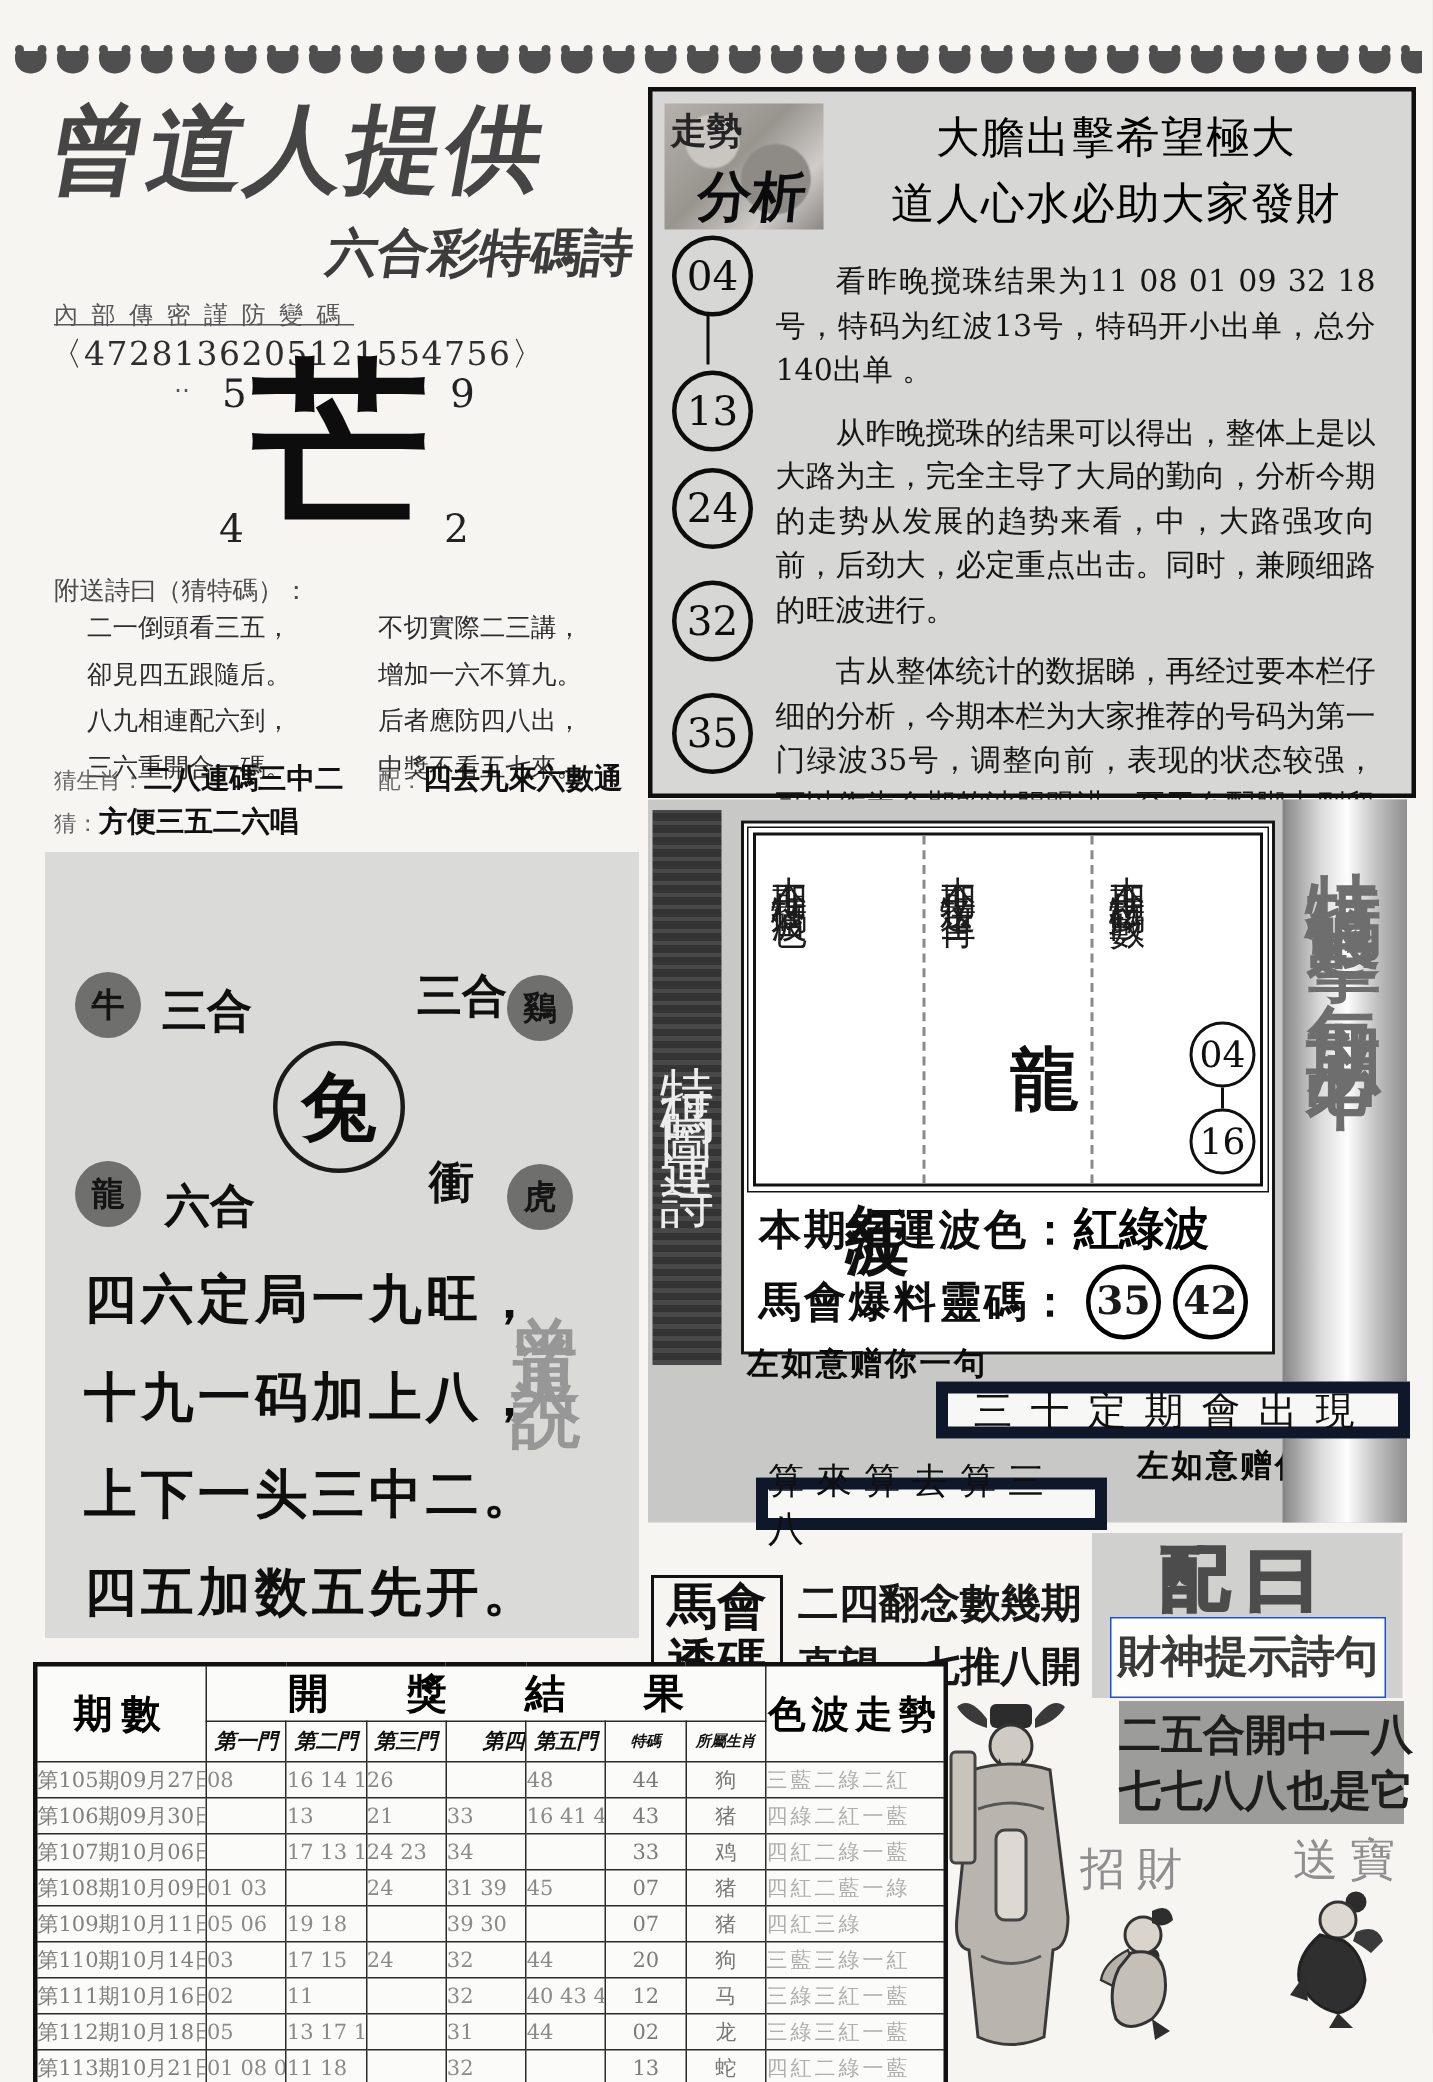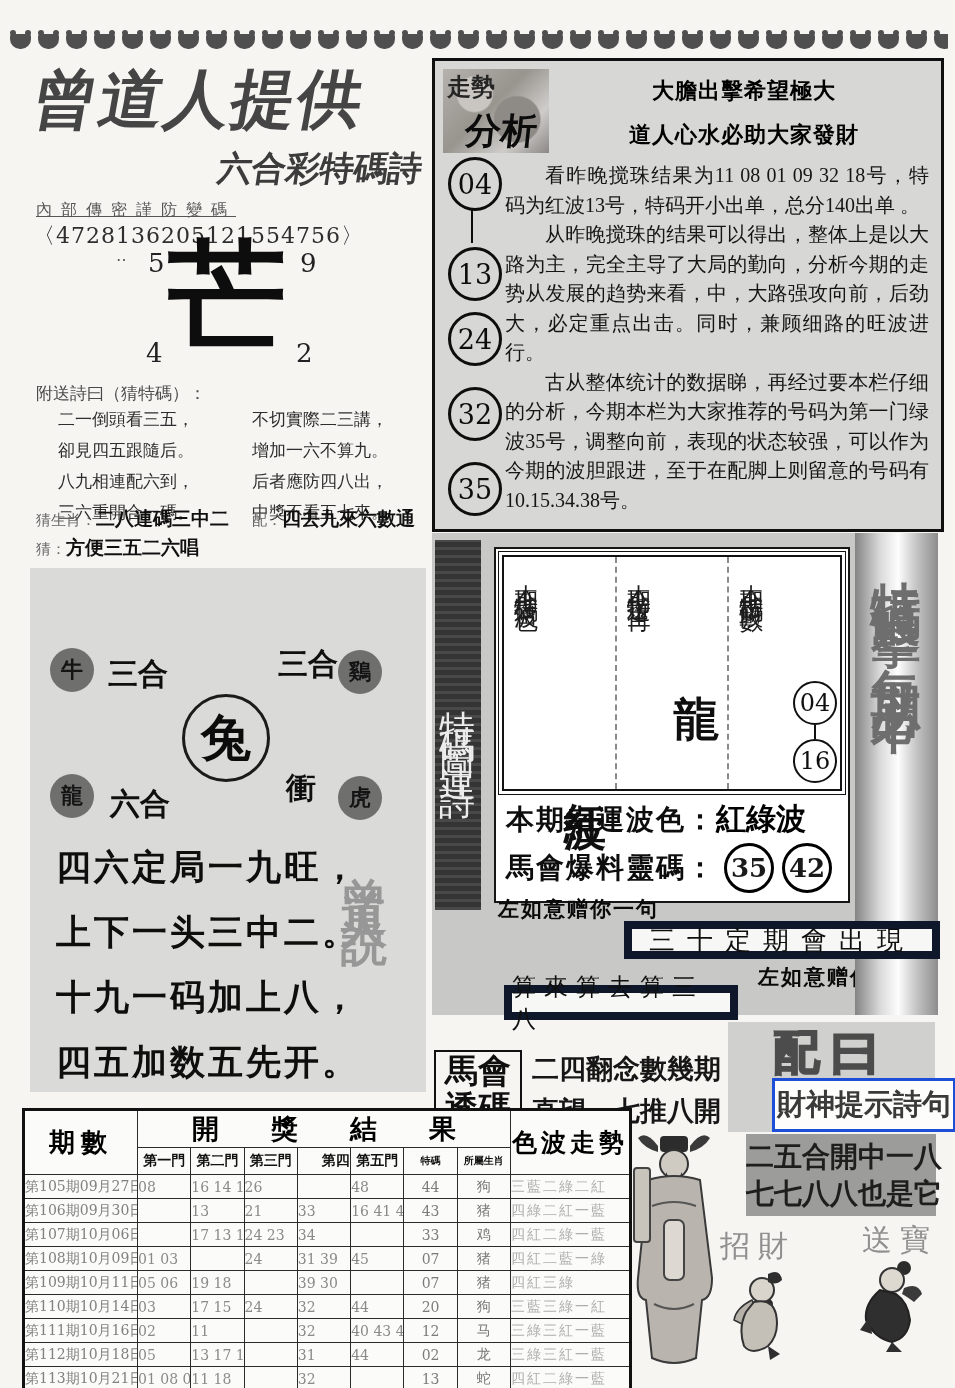--- a/index.html
+++ b/index.html
@@ -40,28 +40,28 @@
           font-family:"DejaVu Serif",serif;letter-spacing:14px;font-weight:bold;}
 
   
   .analysis{left:432px;top:58px;width:506px;height:468px;background:#d7d7d5;border:3px solid #0f0f0f;}
   .a-logo{position:absolute;left:8px;top:8px;width:106px;height:84px;overflow:hidden;
           background:radial-gradient(circle at 30% 30%,#c9c6c2 0 18%,transparent 20%),
                      radial-gradient(circle at 70% 60%,#8e8b87 0 25%,transparent 27%),
                      linear-gradient(135deg,#b5b2ae,#98958f 45%,#cfcdca 75%,#8a8784);}
   .a-logo-l1{position:absolute;left:4px;top:2px;font-size:24px;font-weight:900;color:#242424;}
   .a-logo-l2{position:absolute;left:22px;top:38px;font-size:36px;font-weight:900;color:#0b0b0b;transform:skewX(-6deg);}
-  .a-head{position:absolute;left:118px;top:8px;width:382px;text-align:center;font-size:22px;font-weight:700;
+  .a-head{position:absolute;left:118px;top:8px;width:382px;text-align:center;font-size:29px;font-weight:400;
           color:#000;line-height:44px;letter-spacing:1px;white-space:nowrap;}
   .a-circle{position:absolute;left:13px;width:48px;height:48px;border:3px solid #0d0d0d;border-radius:50%;
             display:flex;align-items:center;justify-content:center;font-size:27px;font-family:"DejaVu Serif",serif;color:#0d0d0d;}
   .a-connector{position:absolute;left:36px;top:148px;width:2px;height:34px;background:#0d0d0d;}
   .a-paras{position:absolute;left:70px;top:100px;width:424px;font-size:20px;line-height:29.5px;
            text-align:justify;color:#151515;font-family:"DejaVu Serif",serif;}
-  .a-paras p{margin:0;text-indent:2em;font-family:Liberation Serif, serif;}
+  .a-paras p{margin:12px;text-indent:2em;}
 
   
   .midgray{left:432px;top:533px;width:506px;height:482px;background:#c8c8c6;}
   .banner-left{position:absolute;left:3px;top:7px;width:46px;height:370px;background:#343434;
                background-image:repeating-linear-gradient(0deg,rgba(255,255,255,.10) 0 3px,transparent 3px 8px);
                color:#ececec;writing-mode:vertical-rl;font-size:36px;font-family:"DejaVu Serif",serif;
                letter-spacing:18px;text-align:center;padding-top:4px;box-sizing:border-box;}
   .white-box{position:absolute;left:62px;top:14px;width:352px;height:352px;background:#fff;border:2px solid #161616;}
   .columns-box{position:absolute;left:6px;top:6px;width:336px;height:232px;border:2px solid #121212;
                outline:1px solid #121212;outline-offset:3px;display:flex;}
@@ -97,34 +97,34 @@
   .club-rows{position:absolute;left:98px;top:0;}
   .club-row{display:flex;align-items:center;height:42px;}
   .club-text{font-size:27px;font-weight:bold;font-family:"DejaVu Serif",serif;color:#161616;white-space:nowrap;}
   .club-circle{width:36px;height:36px;border:3px solid #0c0c0c;border-radius:50%;display:flex;align-items:center;
                justify-content:center;font-size:23px;font-weight:bold;font-family:"DejaVu Serif",serif;margin-left:8px;}
 
   
   .pei-gray{left:728px;top:1022px;width:207px;height:110px;background:#d0d0ce;}
   .pei-title{position:absolute;left:0;top:0;width:100%;text-align:center;font-size:46px;font-weight:bold;
              letter-spacing:12px;color:rgba(70,70,70,.25);-webkit-text-stroke:2.2px #4c4c4c;}
-  .pei-sub{left:772px;top:1078px;width:184px;height:54px;background:#fdfdfb;border:3px solid #1d4ed8;display:flex;
+  .pei-sub{left:740px;top:1078px;width:184px;height:54px;background:#fdfdfb;border:1px solid #1d4ed8;display:flex;
            align-items:center;justify-content:center;font-size:29px;font-weight:bold;color:#3a3a3a;z-index:3;box-sizing:border-box;}
   .pei-dark{left:746px;top:1134px;width:190px;height:82px;background:#9c9c9a;text-align:center;padding-top:4px;box-sizing:border-box;}
   .pei-dark div{font-size:28px;font-weight:bold;color:#1e1e1e;line-height:37px;white-space:nowrap;}
   .fig-label{position:absolute;font-size:30px;color:#8f8f8f;font-family:"DejaVu Serif",serif;letter-spacing:8px;white-space:nowrap;}
 
   
   .results{position:absolute;left:22px;top:1108px;}
   table.res{border-collapse:collapse;table-layout:fixed;width:610px;border:3px solid #111;background:#fbfbf9;}
   table.res th,table.res td{border:1px solid #2b2b2b;padding:0;overflow:hidden;white-space:nowrap;}
   th.h-period{width:112px;font-size:26px;letter-spacing:6px;color:#000;}
   th.h-results{font-size:27px;letter-spacing:52px;text-indent:52px;color:#000;height:36px;}
   th.h-wave{width:118px;font-size:25px;letter-spacing:4px;color:#000;}
-  th.h-sub{font-size:14px;font-family:"DejaVu Serif",serif;color:#111;height:26px;font-weight:bold;}
+  th.h-sub{font-size:14px;font-family:"DejaVu Serif",serif;color:#111;height:26px;font-weight:bold;font-style:italic;}
   th.h-sub.small{font-size:10px;letter-spacing:0;}
   td.c-period{font-size:14px;color:#808080;font-family:"DejaVu Serif",serif;padding-left:4px;height:23px;}
   td.c-num{font-size:14px;color:#8a8a8a;font-family:"DejaVu Serif",serif;padding-left:4px;}
   td.c-sp{font-size:14px;color:#7c7c7c;font-family:"DejaVu Serif",serif;text-align:center;}
   td.c-zo{font-size:14px;color:#777;font-family:"DejaVu Serif",serif;text-align:center;}
   td.c-wave{font-size:14px;color:#aeaeae;font-family:"DejaVu Serif",serif;letter-spacing:2px;padding-left:8px;}
 </style>
 </head>
 <body>
 
@@ -207,22 +207,22 @@
     <div class="z-rel" style="left:78px;top:86px;">三合</div>
     <div class="z-rel" style="left:248px;top:76px;">三合</div>
     <div class="z-circle" style="left:308px;top:82px;">鷄</div>
     <div class="z-center">兔</div>
     <div class="z-circle" style="left:20px;top:206px;">龍</div>
     <div class="z-rel" style="left:80px;top:216px;">六合</div>
     <div class="z-rel" style="left:256px;top:200px;">衝</div>
     <div class="z-circle" style="left:308px;top:208px;">虎</div>
     <div class="z-poem" id="zodiac-poem">
         <div>四六定局一九旺，</div>
+        <div>十九一码加上八，</div>
         <div>上下一头三中二。</div>
-        <div>十九一码加上八，</div>
         <div>四五加数五先开。</div>
       </div>
     <div class="z-sign">曾道人説</div>
   </div>
 
   <div class="abs analysis">
     <div class="a-logo">
       <div class="a-logo-l1">走勢</div>
       <div class="a-logo-l2">分析</div>
     </div>

